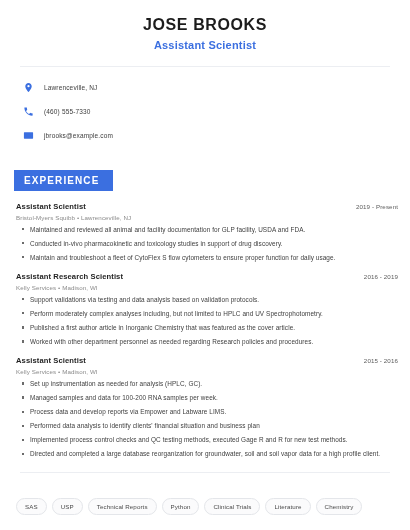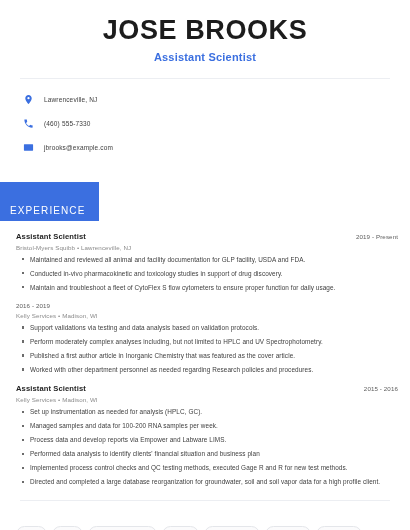--- a/index.html
+++ b/index.html
@@ -22,21 +22,21 @@
     background: #ffffff;
     position: relative;
   }
 
   
   .header {
     padding: 16px 0 0 0;
     text-align: center;
   }
   .full-name {
-    font-size: 27px;
+    font-size: 16px;
     font-weight: bold;
     letter-spacing: 0.6px;
     color: #1c1c1c;
     line-height: 1.1;
     margin: 0;
   }
   .job-title {
     font-size: 11px;
     font-weight: bold;
     color: #3b6fe0;
@@ -77,23 +77,24 @@
     letter-spacing: 0.15px;
     white-space: nowrap;
   }
 
   
   .section-badge {
     display: inline-block;
     background: #3b6fe0;
     color: #ffffff;
     font-size: 10px;
-    font-weight: normal;
+    font-weight: bold;
     letter-spacing: 1.1px;
-    padding: 23px 14px 5px 10px;
+    padding: 5px 14px 5px 10px;
+    margin-left: 14px;
   }
   .section-experience { margin-top: 26px; }
   .section-skills { margin-top: 14px; }
 
   
   .exp-list {
     margin: 0;
     padding: 0;
   }
   .exp-item { margin-top: 11px; }
@@ -219,20 +220,21 @@
         <div class="exp-company">Bristol-Myers Squibb  •  Lawrenceville, NJ</div>
         <ul class="bullets">
           <li class="bullet">Maintained and reviewed all animal and facility documentation for GLP facility, USDA and FDA.</li>
           <li class="bullet">Conducted in-vivo pharmacokinetic and toxicology studies in support of drug discovery.</li>
           <li class="bullet">Maintain and troubleshoot a fleet of CytoFlex S flow cytometers to ensure proper function for daily usage.</li>
         </ul>
       </div>
 
       <div class="exp-item">
         <div class="exp-head">
+          <span class="exp-role">Assistant Research Scientist</span>
           <span class="exp-dates">2016 - 2019</span>
         </div>
         <div class="exp-company">Kelly Services  •  Madison, WI</div>
         <ul class="bullets">
           <li class="bullet">Support validations via testing and data analysis based on validation protocols.</li>
           <li class="bullet">Perform moderately complex analyses including, but not limited to HPLC and UV Spectrophotometry.</li>
           <li class="bullet">Published a first author article in Inorganic Chemistry that was featured as the cover article.</li>
           <li class="bullet">Worked with other department personnel as needed regarding Research policies and procedures.</li>
         </ul>
       </div>

